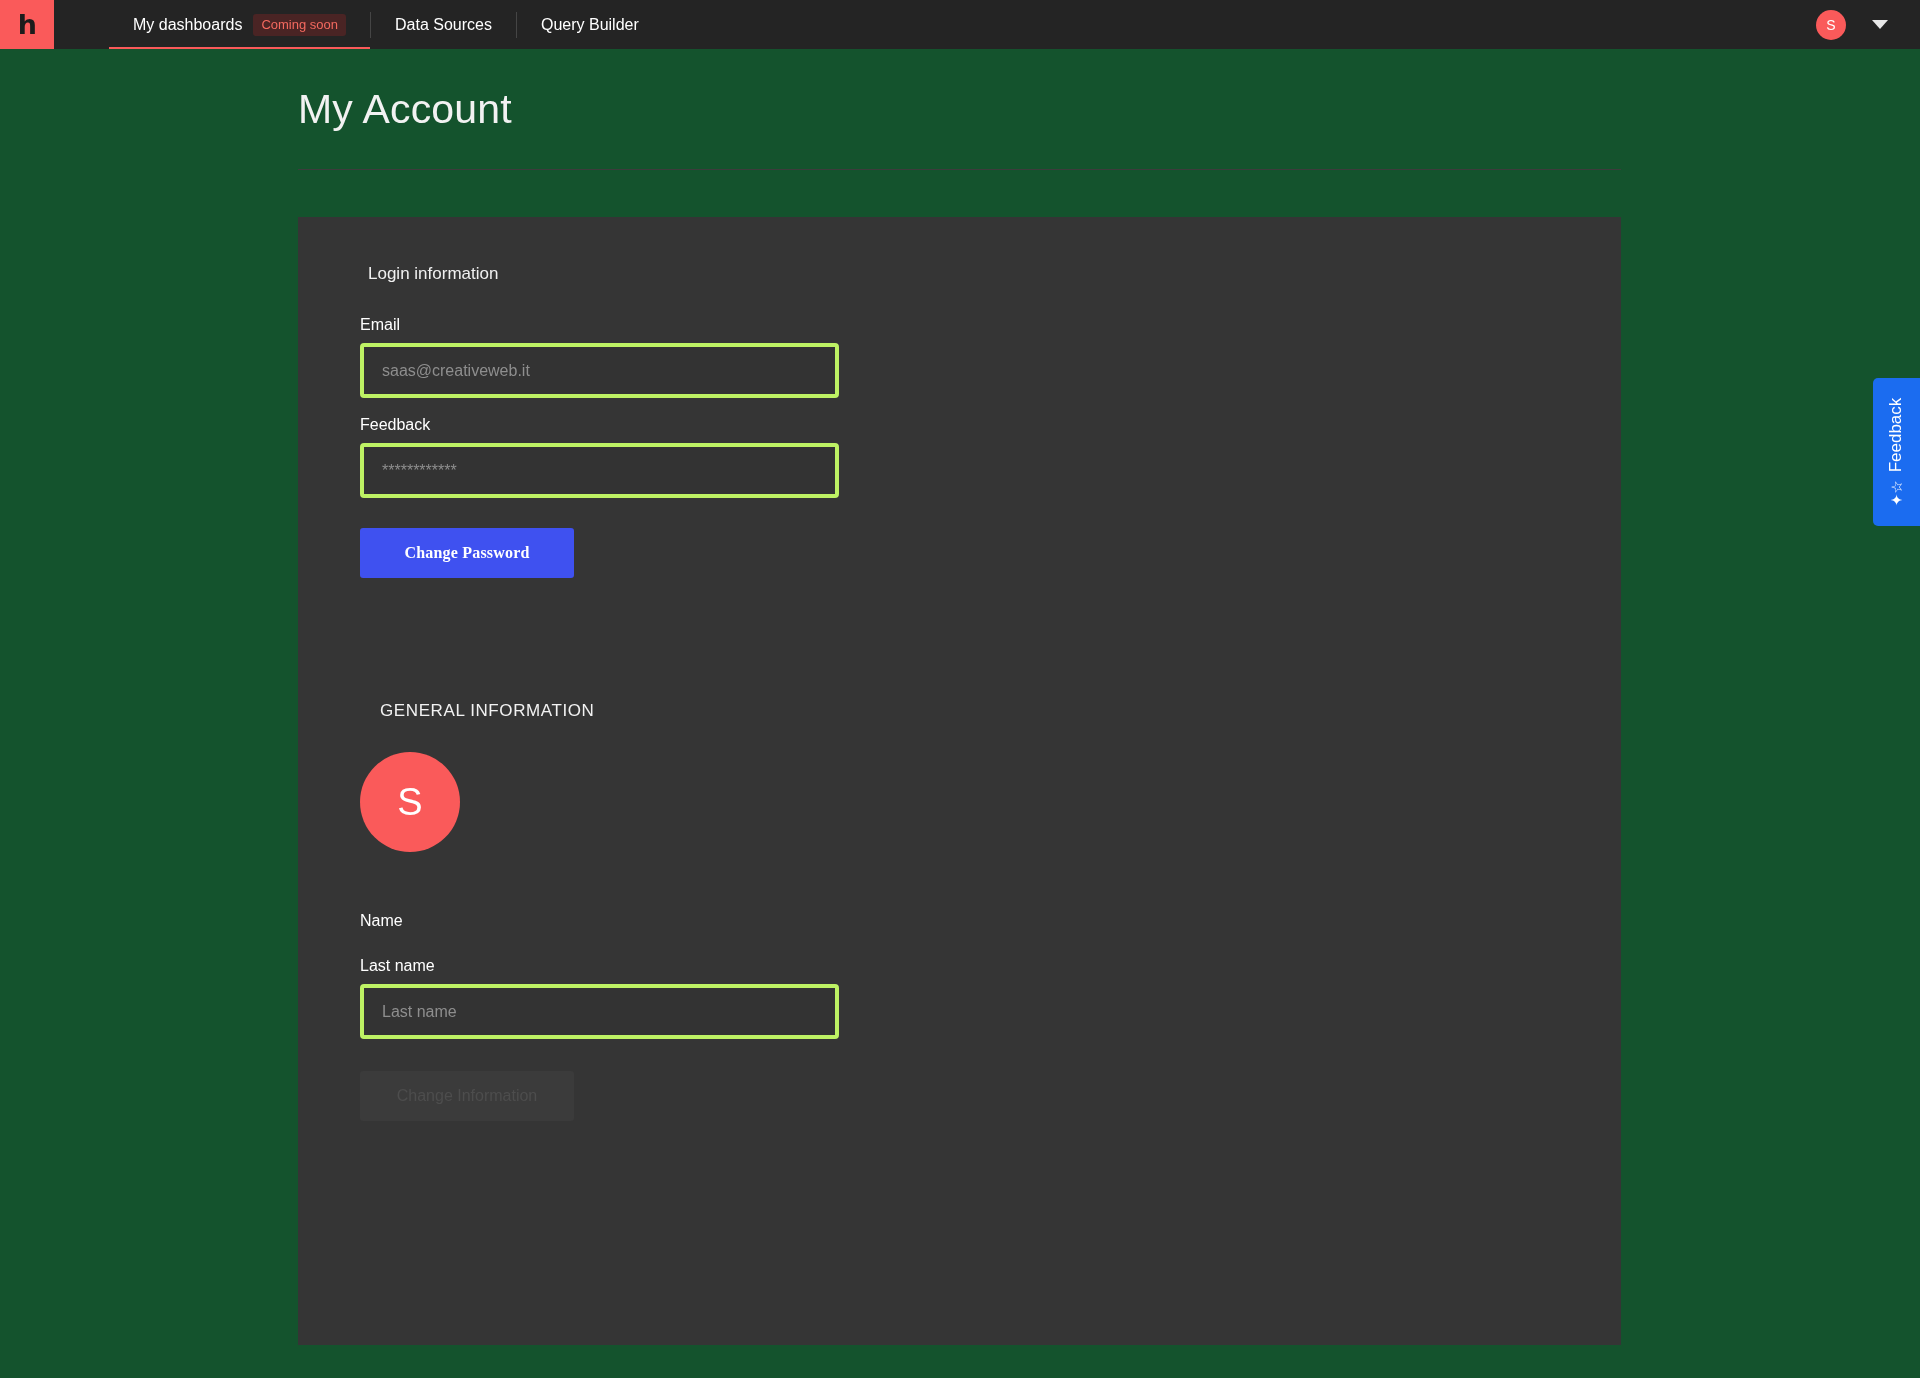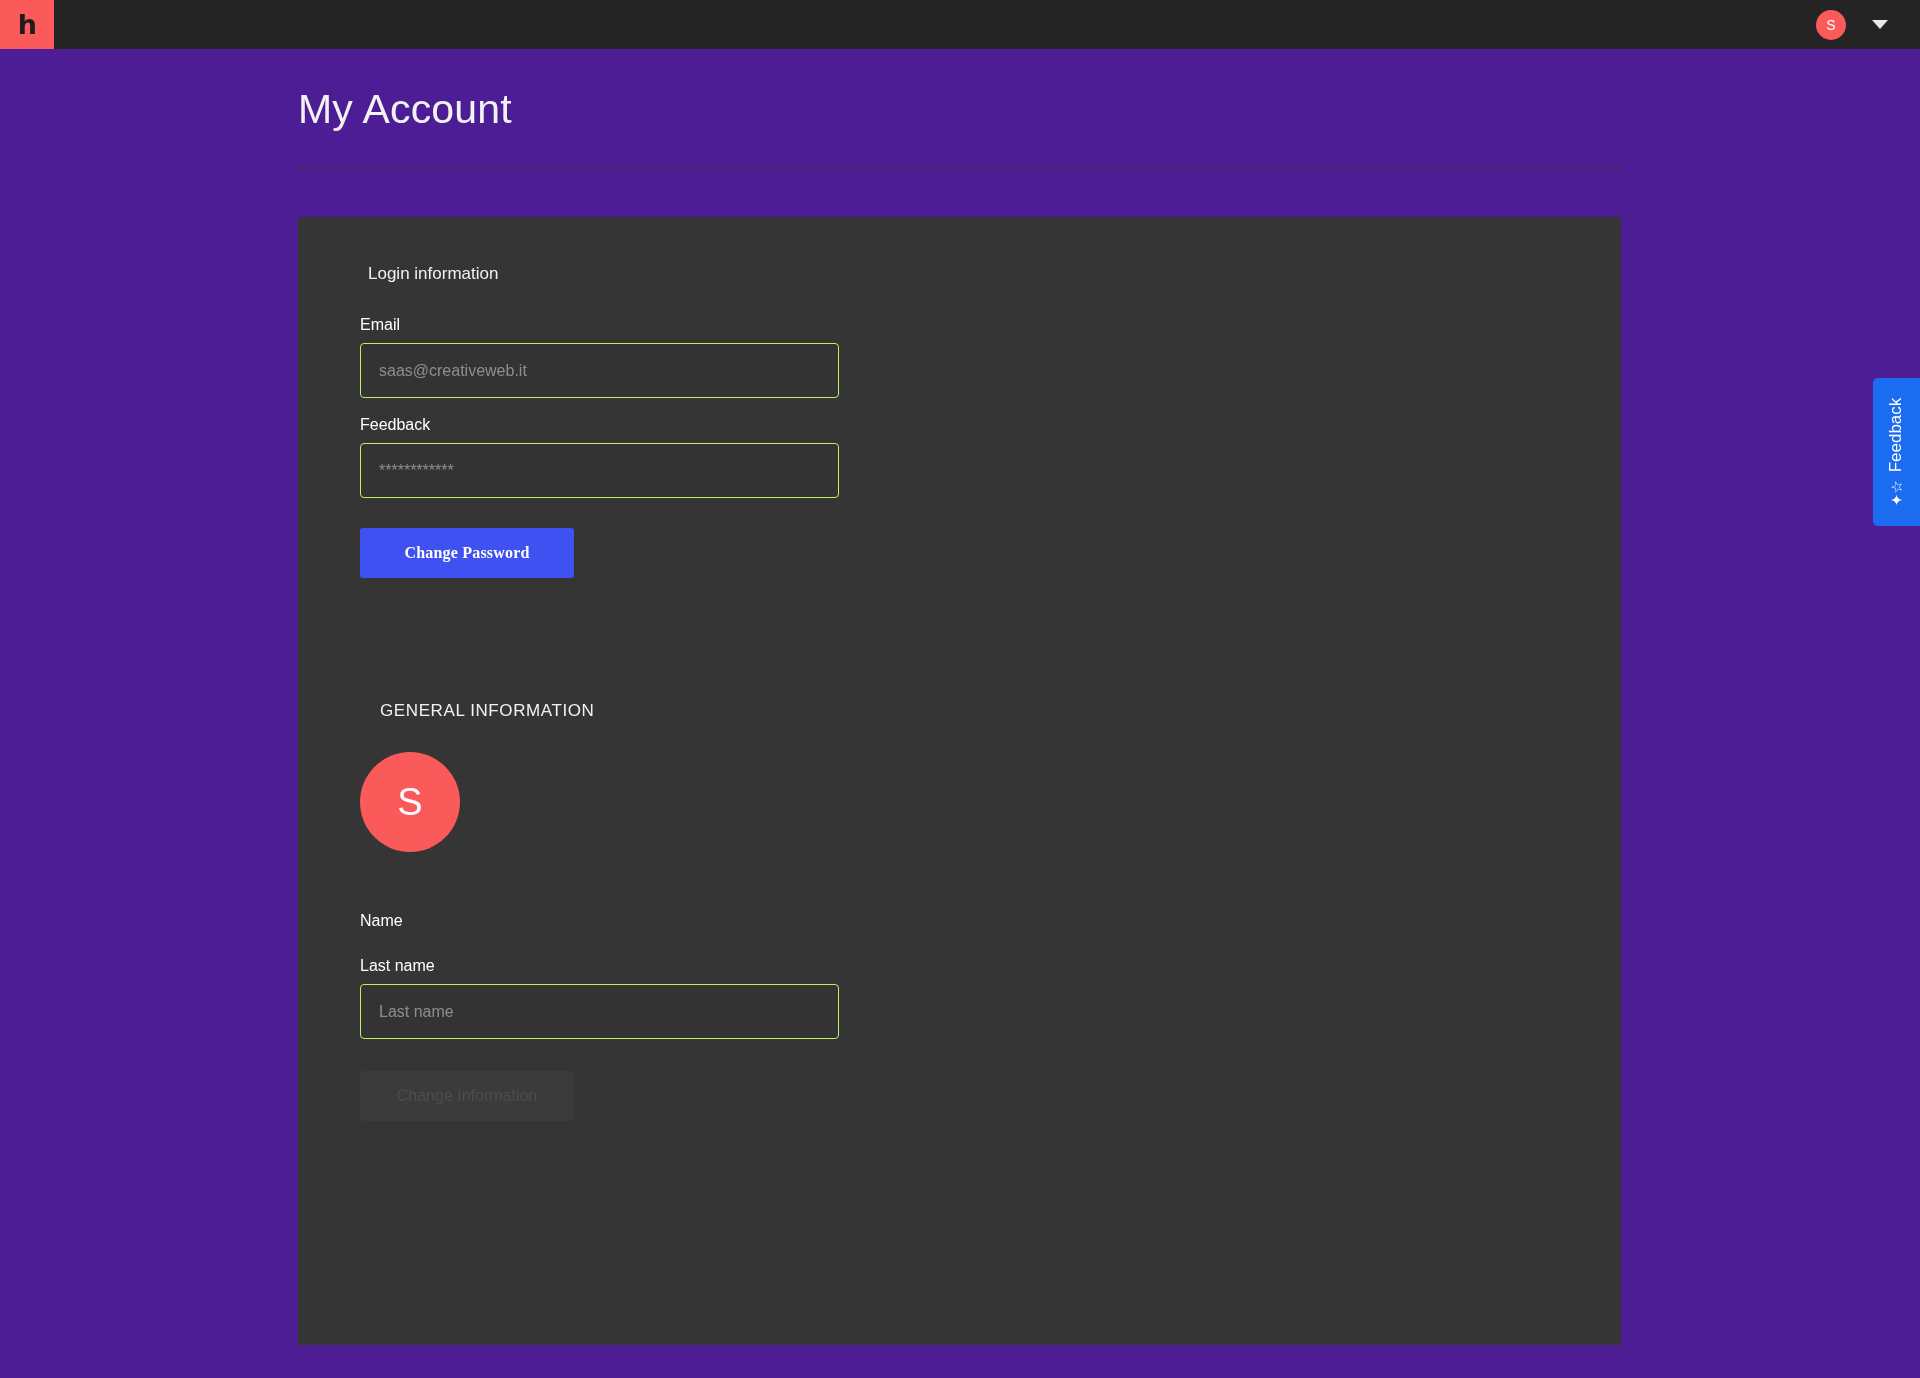--- a/index.html
+++ b/index.html
@@ -118,21 +118,21 @@
     border-top: 9px solid #e8e8e8;
     cursor: pointer;
   }
 
   
   .page {
     position: absolute;
     top: 49px; left: 0;
     width: 1920px;
     height: 1329px;
-    background: #4c1d95;
+    background: #14532d;
   }
 
   .page-title {
     position: absolute;
     left: 298px;
     top: 37px;
     font-size: 41px;
     font-weight: 400;
     color: #f2f2f2;
     letter-spacing: 0.2px;
@@ -171,21 +171,21 @@
   .field-label {
     font-size: 16px;
     color: #ffffff;
     margin-bottom: 9px;
   }
 
   .text-input {
     width: 479px;
     height: 55px;
     background: #333333;
-    border: 1px solid #bef264;
+    border: 4px solid #bef264;
     border-radius: 4px;
     color: #e0e0e0;
     font-family: "Liberation Sans", sans-serif;
     font-size: 16px;
     padding: 0 18px;
     display: block;
     outline: none;
   }
   .text-input::placeholder { color: #8e8e8e; }
 
@@ -276,20 +276,40 @@
 </style>
 </head>
 <body>
 
 <div class="topbar">
 
   <div class="logo-box">
     <span class="logo-glyph">h</span>
   </div>
 
+  <div class="nav-tabs">
+
+    <div class="nav-tab active">
+      <span class="tab-label">My dashboards</span>
+      <span class="badge-soon">Coming soon</span>
+    </div>
+
+    <div class="nav-sep"></div>
+
+    <div class="nav-tab">
+      <span class="tab-label">Data Sources</span>
+    </div>
+
+    <div class="nav-sep"></div>
+
+    <div class="nav-tab">
+      <span class="tab-label">Query Builder</span>
+    </div>
+
+  </div>
 
   <div class="nav-right">
     <div class="avatar-sm">S</div>
     <div class="caret"></div>
   </div>
 
 </div>
 
 <div class="page">
 

